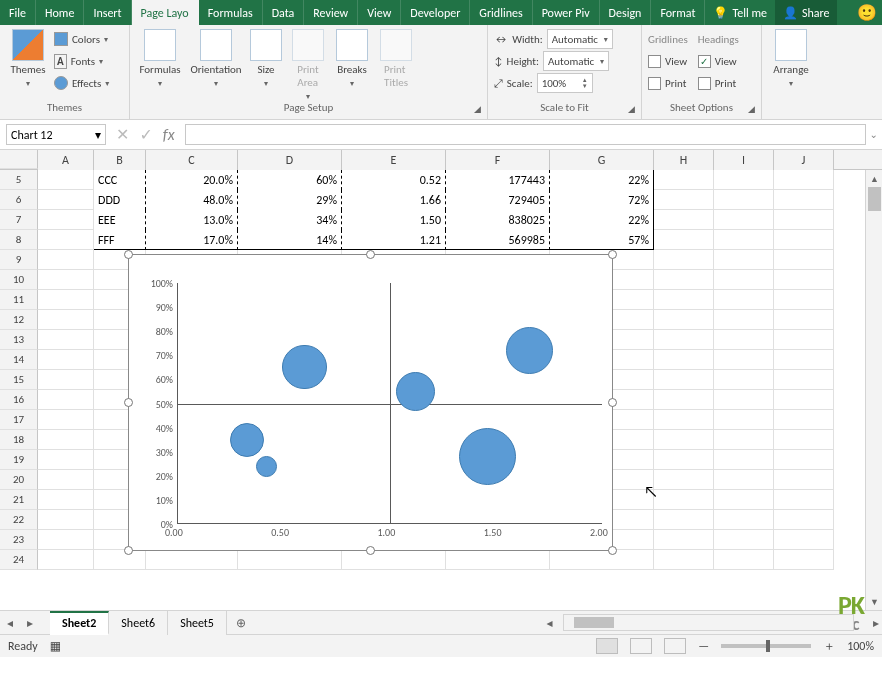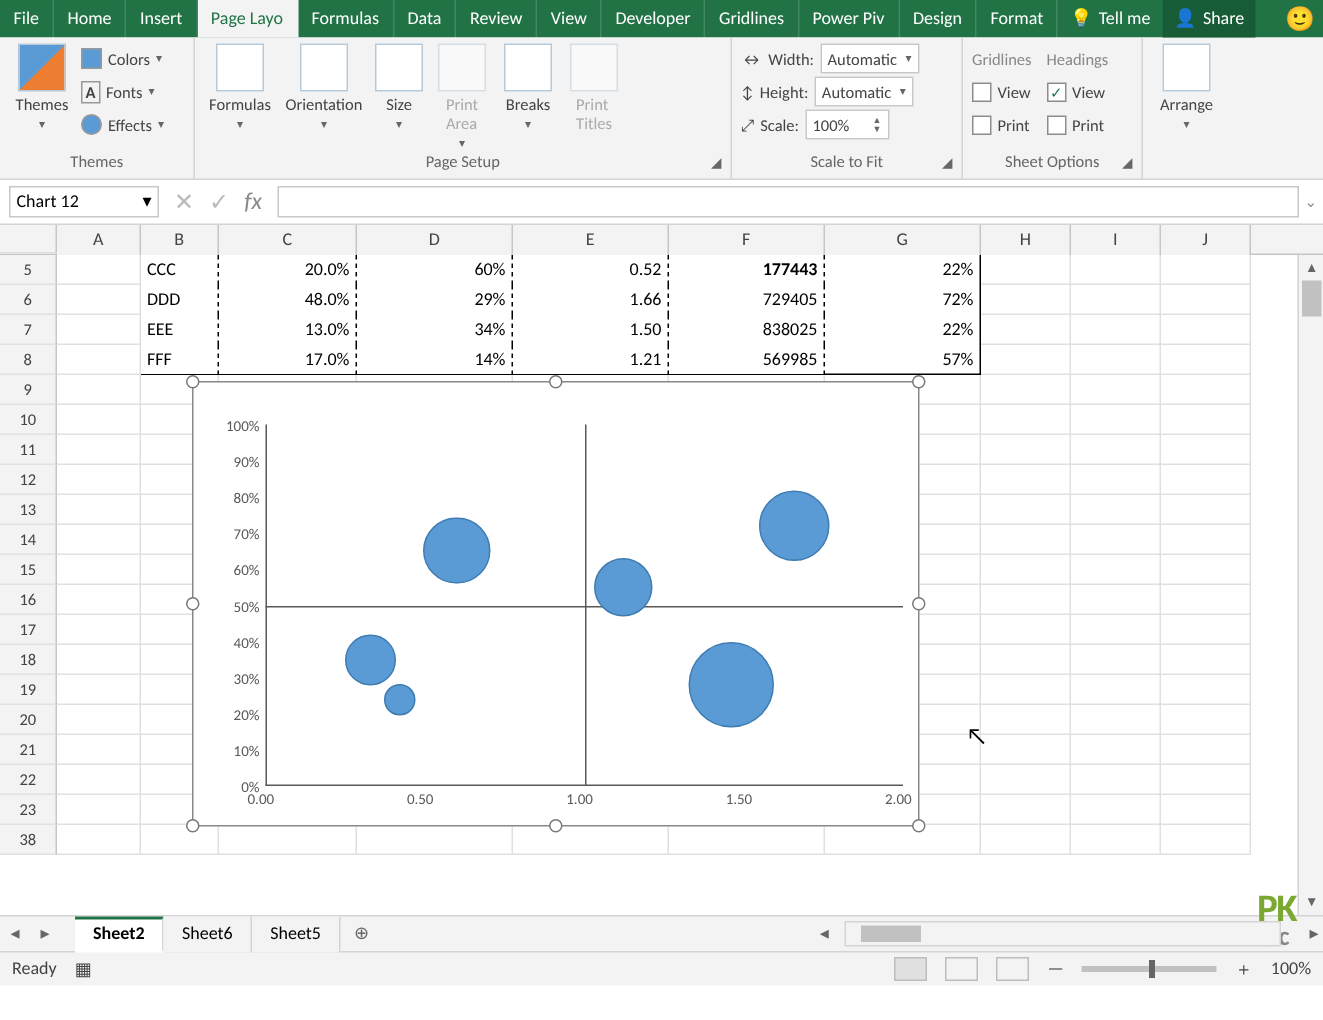--- a/index.html
+++ b/index.html
@@ -281,21 +281,21 @@
     <div class="ch" style="width:60px">J</div>
   </div>
   <div class="rows" id="rows">
       <div class="row">
         <div class="rowhead">5</div>
         <div class="cell" style="width: 56px;"></div>
         <div class="cell tbl-cell" style="width: 52px;">CCC</div>
         <div class="cell tbl-cell r" style="width: 92px;">20.0%</div>
         <div class="cell tbl-cell r" style="width: 104px;">60%</div>
         <div class="cell tbl-cell r" style="width: 104px;">0.52</div>
-        <div class="cell tbl-cell r" style="width: 104px; font-weight: bold;">177443</div>
+        <div class="cell tbl-cell r" style="width: 104px;">177443</div>
         <div class="cell tbl-cell r" style="width: 104px; border-right: 1px solid rgb(0, 0, 0);">22%</div>
         <div class="cell" style="width: 60px;"></div>
         <div class="cell" style="width: 60px;"></div>
         <div class="cell" style="width: 60px;"></div>
       </div>
       <div class="row">
         <div class="rowhead">6</div>
         <div class="cell" style="width: 56px;"></div>
         <div class="cell tbl-cell" style="width: 52px;">DDD</div>
         <div class="cell tbl-cell r" style="width: 92px;">48.0%</div>
@@ -522,21 +522,21 @@
         <div class="cell" style="width: 92px;"></div>
         <div class="cell" style="width: 104px;"></div>
         <div class="cell" style="width: 104px;"></div>
         <div class="cell" style="width: 104px;"></div>
         <div class="cell" style="width: 104px;"></div>
         <div class="cell" style="width: 60px;"></div>
         <div class="cell" style="width: 60px;"></div>
         <div class="cell" style="width: 60px;"></div>
       </div>
       <div class="row">
-        <div class="rowhead">38</div>
+        <div class="rowhead">24</div>
         <div class="cell" style="width: 56px;"></div>
         <div class="cell" style="width: 52px;"></div>
         <div class="cell" style="width: 92px;"></div>
         <div class="cell" style="width: 104px;"></div>
         <div class="cell" style="width: 104px;"></div>
         <div class="cell" style="width: 104px;"></div>
         <div class="cell" style="width: 104px;"></div>
         <div class="cell" style="width: 60px;"></div>
         <div class="cell" style="width: 60px;"></div>
         <div class="cell" style="width: 60px;"></div>

